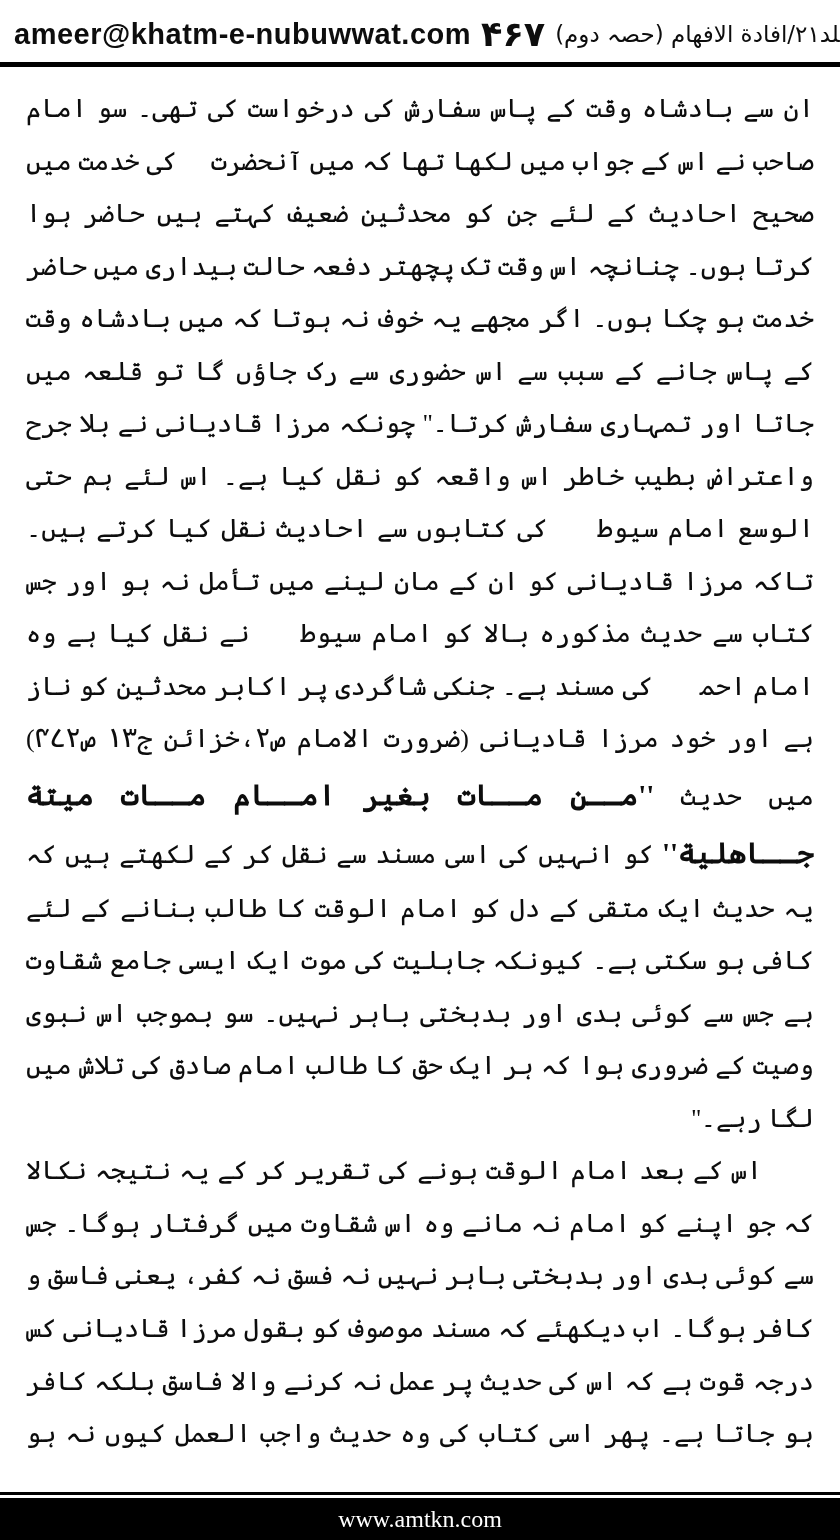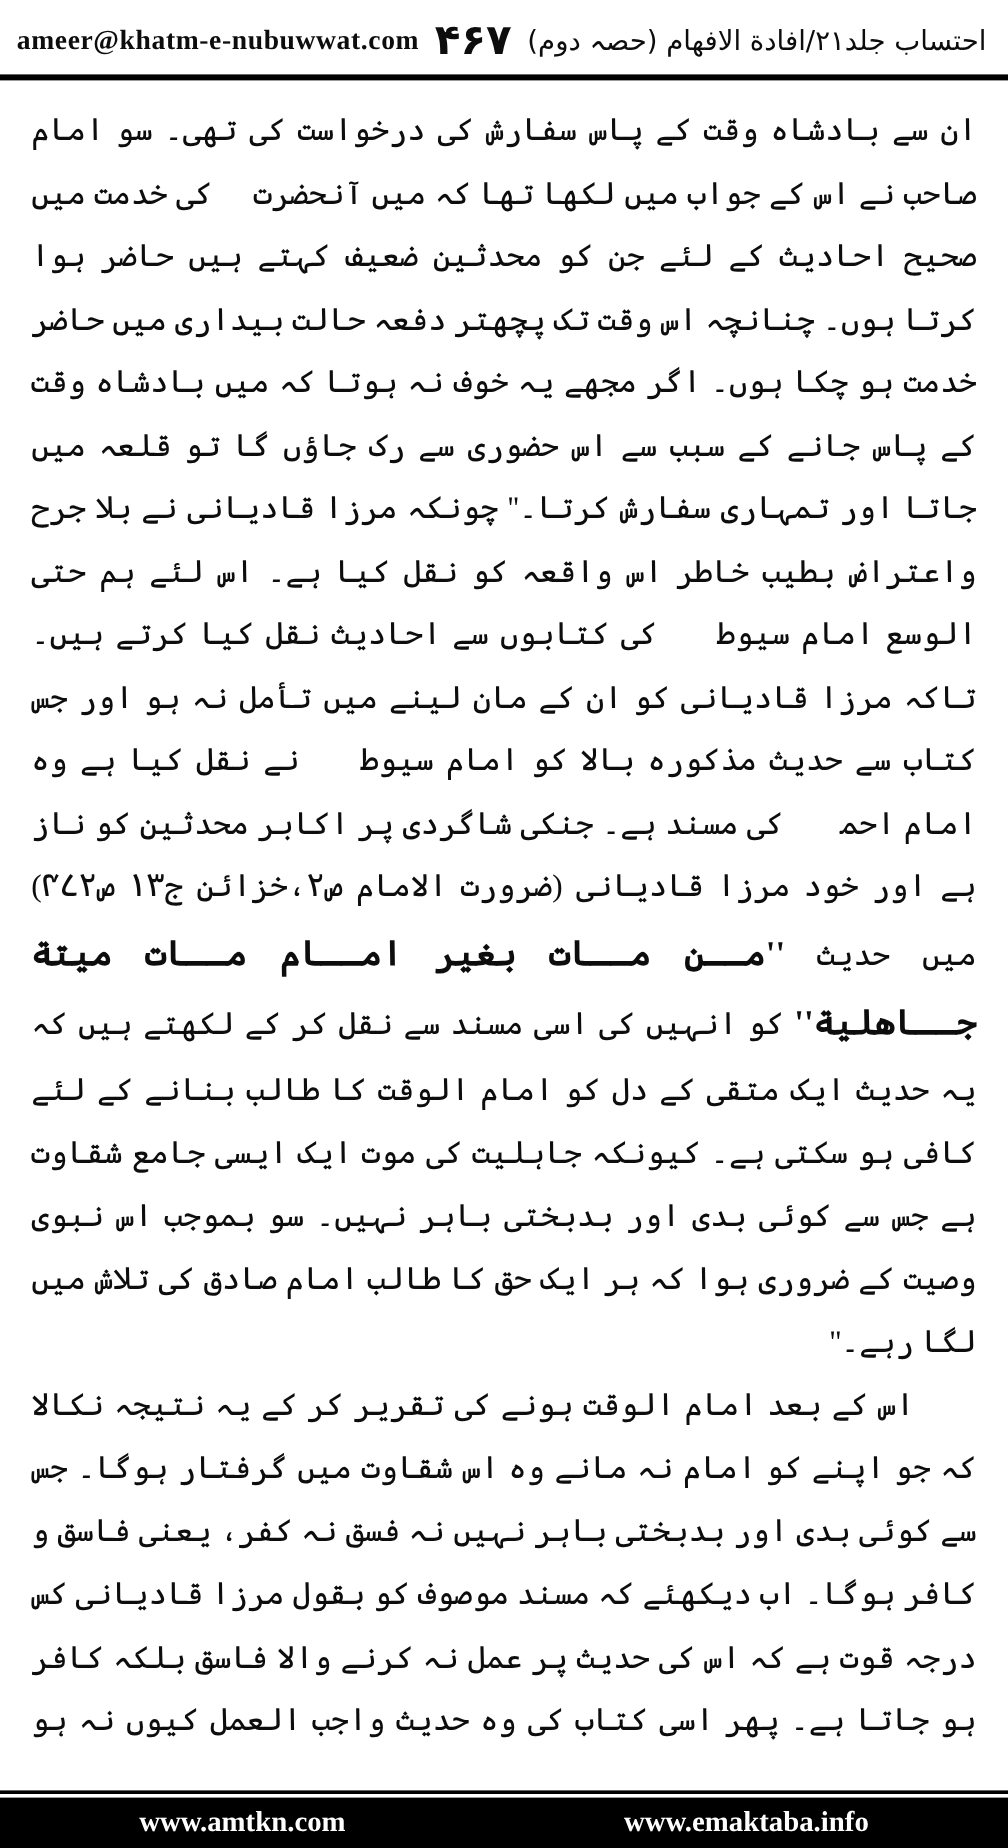--- a/index.html
+++ b/index.html
@@ -16,23 +16,23 @@
   
   .header {
     display:flex;
     align-items:center;
     justify-content:space-between;
     padding:10px 14px 4px 14px;
     direction:ltr;
     height:62px;
   }
   .header-email {
-    font-family:Liberation Serif, serif;
+    font-family:Liberation Sans, sans-serif;
     font-weight:bold;
-    font-size:23px;
+    font-size:29px;
     letter-spacing:0.5px;
     white-space:nowrap;
   }
   .header-page {
     font-size:35px;
     font-weight:bold;
     direction:rtl;
     padding:0 10px;
   }
   .header-title {
@@ -73,21 +73,21 @@
     margin-bottom:3px;
   }
   .footer-bar {
     background:#000;
     color:#fff;
     display:flex;
     justify-content:space-around;
     align-items:center;
     height:42px;
     font-family:"Liberation Serif", serif;
-    font-weight:bold;
+    font-weight:normal;
     font-size:24px;
     direction:ltr;
   }
   .footer-link { white-space:nowrap; }
 </style>
 </head>
 <body>
 
 <div class="page">
 
@@ -102,17 +102,16 @@
     <p class="para"><span>ان سے بادشاہ وقت کے پاس سفارش کی درخواست کی تھی۔ سو امام صاحب نے اس کے جواب میں لکھا تھا کہ میں آنحضرت ﷺ کی خدمت میں صحیح احادیث کے لئے جن کو محدثین ضعیف کہتے ہیں حاضر ہوا کرتا ہوں۔ چنانچہ اس وقت تک پچھتر دفعہ حالت بیداری میں حاضر خدمت ہو چکا ہوں۔ اگر مجھے یہ خوف نہ ہوتا کہ میں بادشاہ وقت کے پاس جانے کے سبب سے اس حضوری سے رک جاؤں گا تو قلعہ میں جاتا اور تمہاری سفارش کرتا۔'' چونکہ مرزا قادیانی نے بلا جرح واعتراض بطیب خاطر اس واقعہ کو نقل کیا ہے۔ اس لئے ہم حتی الوسع امام سیوطیؒ کی کتابوں سے احادیث نقل کیا کرتے ہیں۔ تاکہ مرزا قادیانی کو ان کے مان لینے میں تأمل نہ ہو اور جس کتاب سے حدیث مذکورہ بالا کو امام سیوطیؒ نے نقل کیا ہے وہ امام احمدؒ کی مسند ہے۔ جنکی شاگردی پر اکابر محدثین کو ناز ہے اور خود مرزا قادیانی (ضرورت الامام ص۲،خزائن ج۱۳ ص۴۷۲) میں حدیث </span><span class="hadith">''مــن مــات بغیر امــام مــات میتة جــاهلیة''</span><span> کو انہیں کی اسی مسند سے نقل کر کے لکھتے ہیں کہ یہ حدیث ایک متقی کے دل کو امام الوقت کا طالب بنانے کے لئے کافی ہو سکتی ہے۔ کیونکہ جاہلیت کی موت ایک ایسی جامع شقاوت ہے جس سے کوئی بدی اور بدبختی باہر نہیں۔ سو بموجب اس نبوی وصیت کے ضروری ہوا کہ ہر ایک حق کا طالب امام صادق کی تلاش میں لگا رہے۔''</span></p>
     <p class="para indent">اس کے بعد امام الوقت ہونے کی تقریر کر کے یہ نتیجہ نکالا کہ جو اپنے کو امام نہ مانے وہ اس شقاوت میں گرفتار ہوگا۔ جس سے کوئی بدی اور بدبختی باہر نہیں نہ فسق نہ کفر، یعنی فاسق و کافر ہوگا۔ اب دیکھئے کہ مسند موصوف کو بقول مرزا قادیانی کس درجہ قوت ہے کہ اس کی حدیث پر عمل نہ کرنے والا فاسق بلکہ کافر ہو جاتا ہے۔ پھر اسی کتاب کی وہ حدیث واجب العمل کیوں نہ ہو جس سے نئی غیر معروف باتیں بنانے والے دجال و کذاب ثابت ہوتے ہیں۔</p>
     <p class="para indent">من مات بغیر امام کی حدیث میں چونکہ مرزا قادیانی کا نام نہیں ہے اس لئے اس سے خاص مرزا قادیانی کا امام زماں ہونا ثابت نہیں ہو سکتا۔ بخلاف اس کے جو شخص ایسی نئی باتیں بیان کرے جو مسلمانوں نے اور ان کے آباؤ اجداد نے نہیں سنی۔ اس کو دجال و کذاب و فتنہ پرداز سمجھنا بحسب اقرار مرزا قادیانی صراحۃً اس حدیث سے لازم اور واجب ہے۔ خدا کرے مرزا قادیانی ایسی نئی باتیں بنانا چھوڑ دیں اور مسلمانوں کے معتمد علیہ بن جائیں۔</p>
 
   </div>
 
   <div class="footer-wrap">
     <div class="footer-topline"></div>
     <div class="footer-bar">
       <span class="footer-link">www.amtkn.com</span>
-      <span class="footer-link">www.emaktaba.info</span>
     </div>
   </div>
 
 </div>
 
 </body></html>

